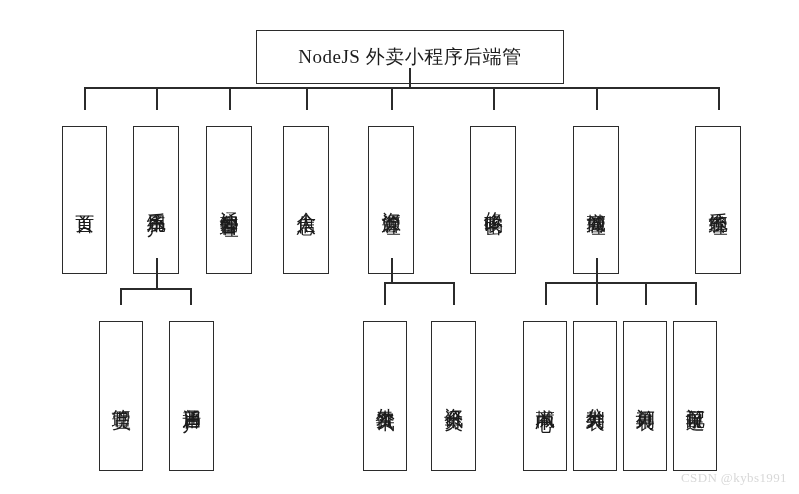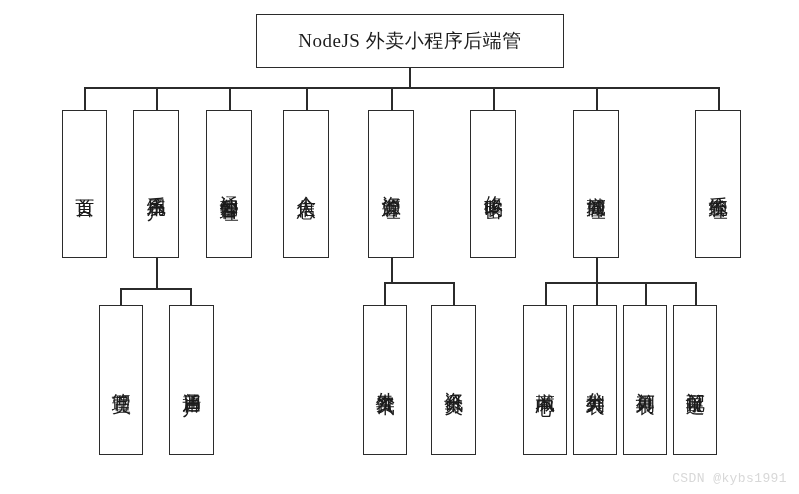--- a/index.html
+++ b/index.html
@@ -23,20 +23,21 @@
   }
   .node {
     position: absolute;
     box-sizing: border-box;
     border: 1.6px solid #2b2b2b;
     background: #ffffff;
     display: flex;
     align-items: center;
     justify-content: center;
     text-align: center;
+    margin-top: 16px;
   }
   .node .label {
     display: block;
     line-height: 1.03;
     letter-spacing: 0.5px;
   }
   
   .node.root {
     left: 256px;
     top: 14px;
@@ -69,21 +70,21 @@
     position: absolute;
     background: #2b2b2b;
   }
   .connector.v { width: 1.6px; }
   .connector.h { height: 1.6px; }
 
   #watermark {
     position: absolute;
     right: 12px;
     bottom: 8px;
-    font-family: Liberation Mono, monospace;
+    font-family: Liberation Serif, serif;
     font-size: 13px;
     color: #d8d8d8;
     letter-spacing: 0.4px;
     user-select: none;
   }
 </style>
 </head>
 <body>
 
 <div id="diagram">

